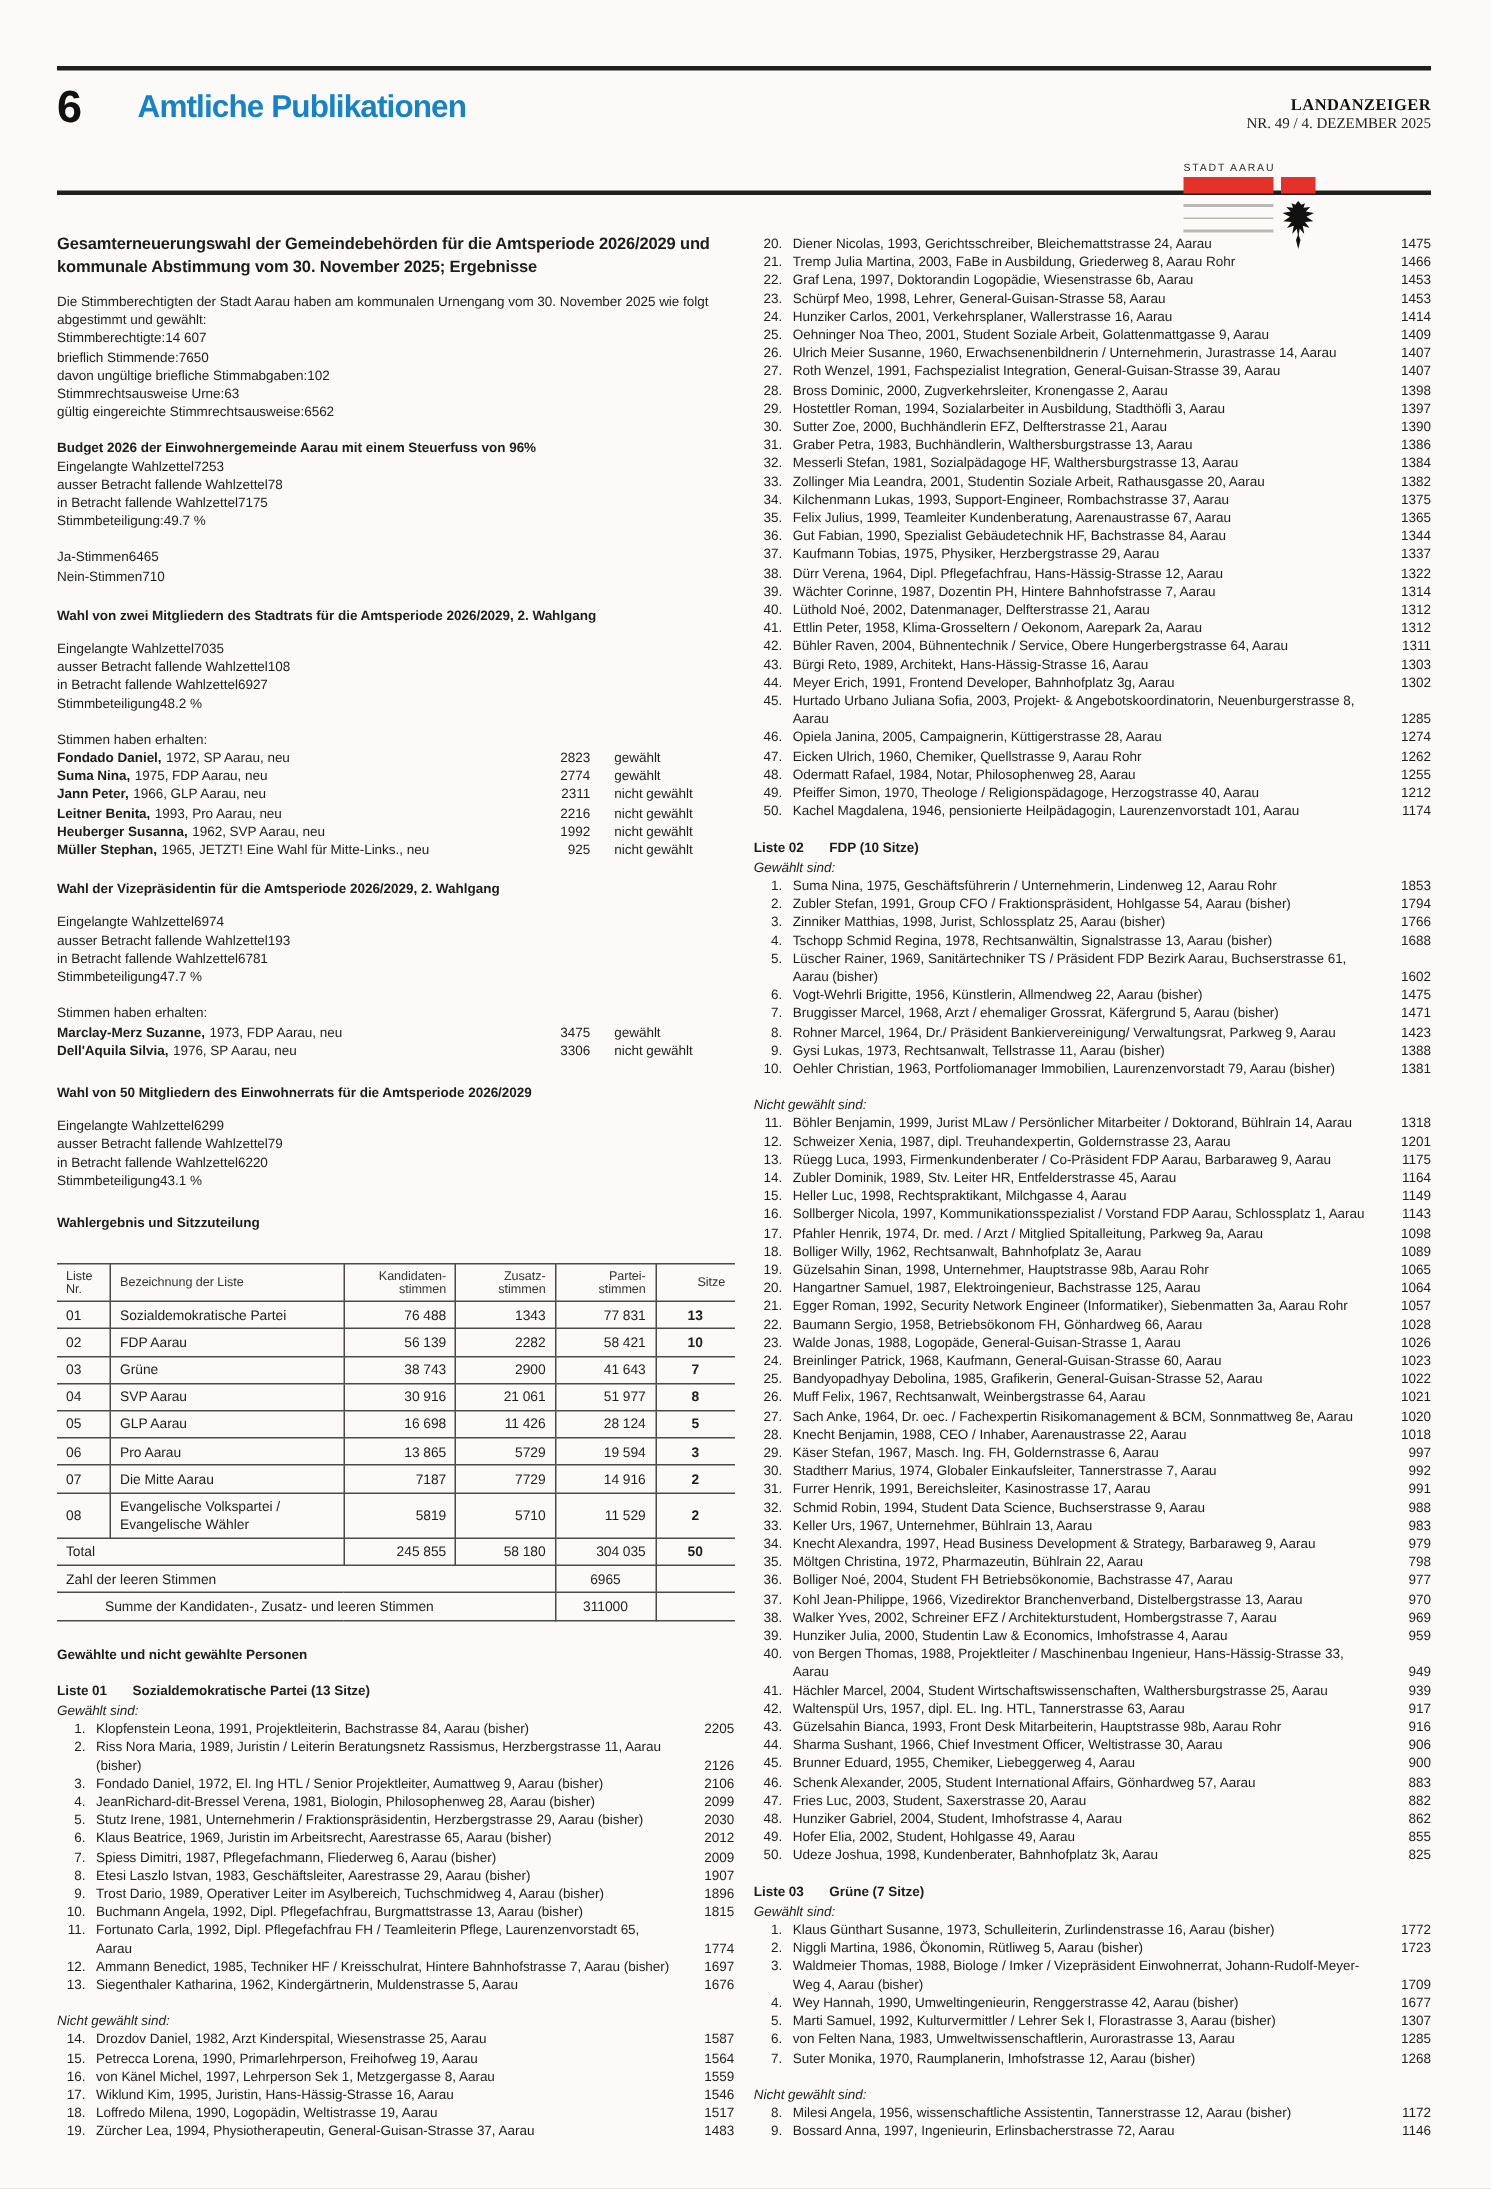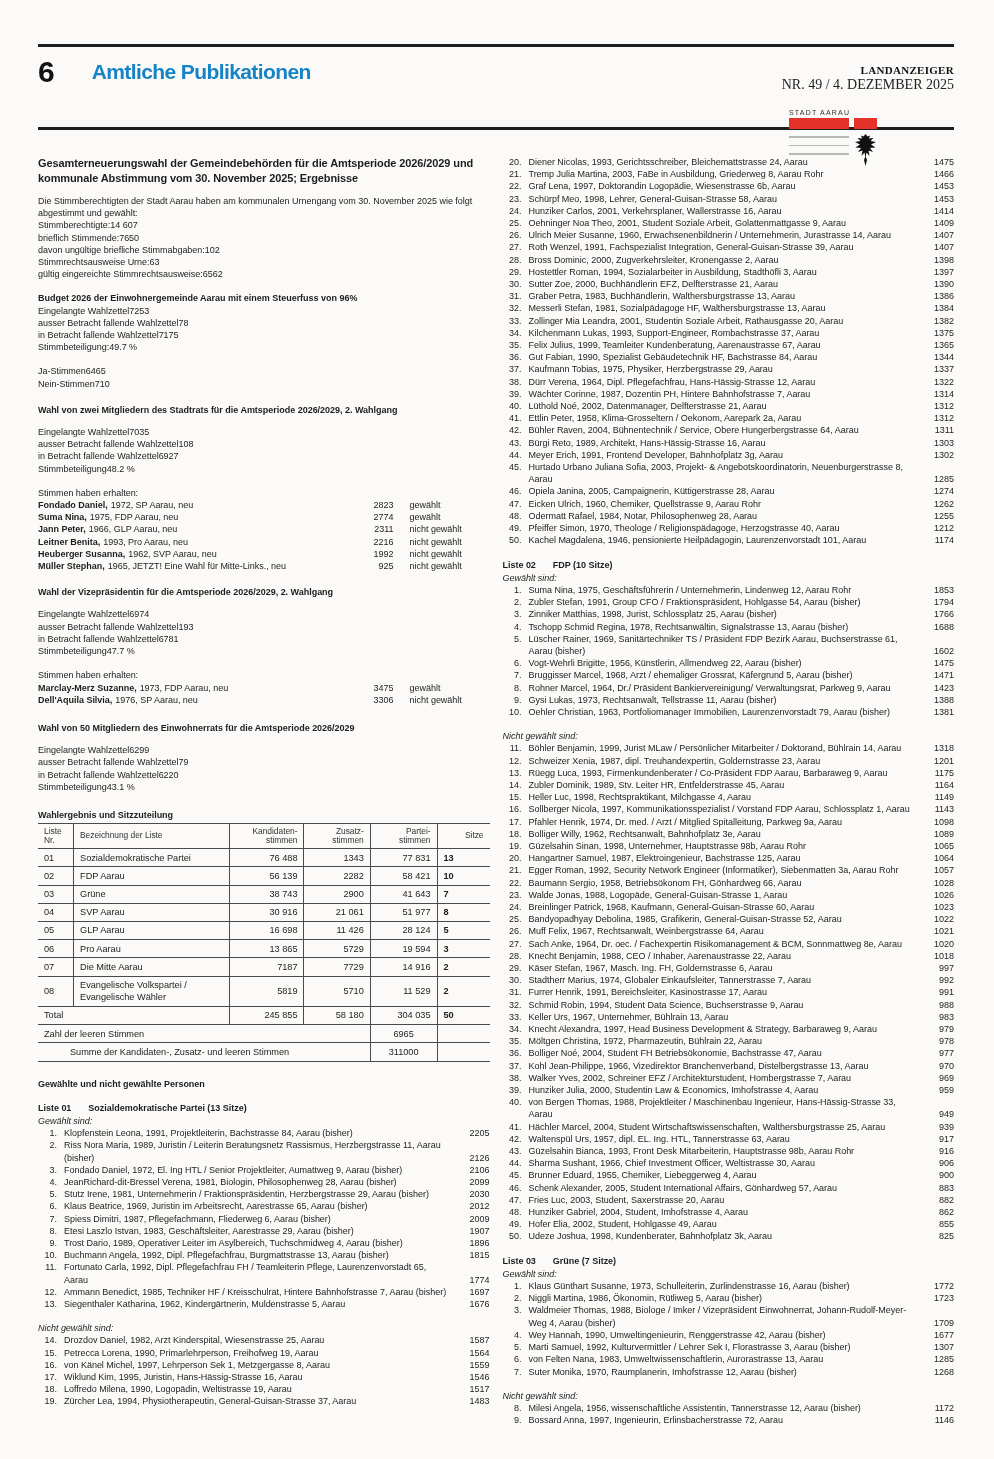--- a/index.html
+++ b/index.html
@@ -9,21 +9,21 @@
     background: #fbfaf8; color: #1d1d1d; overflow: hidden;
     font-family: "Liberation Sans", sans-serif;
   }
   .rule-top { position:absolute; left:38px; right:40px; top:44px; height:3px; background:#1f1f1f; }
   .rule-head { position:absolute; left:38px; right:40px; top:127px; height:2.5px; background:#1f1f1f; }
   .masthead { position:absolute; left:38px; right:40px; top:52px; height:70px; display:flex; align-items:flex-start; }
   .pageno { font-size:30px; font-weight:bold; color:#111; letter-spacing:-1px; margin-right:38px; line-height:40px;}
   .paper-title { font-size:21px; font-weight:bold; color:#1583c5; letter-spacing:-0.6px; line-height:40px;}
   .mast-right { margin-left:auto; text-align:right; font-family:"Liberation Serif", serif; padding-top:12px;}
   .mast-right .mname { font-size:11px; font-weight:bold; letter-spacing:0.3px; color:#111; }
-  .mast-right .mnum { font-size:14px; color:#222; margin-top:1px;text-align:center; }
+  .mast-right .mnum { font-size:10px; color:#222; margin-top:1px;text-align:center; }
 
   
   .logo { position:absolute; top:109px; left:789px; width:92px; }
   .logo .ltxt { font-size:7px; letter-spacing:1.2px; color:#2e2e2e; margin-bottom:2px; }
   .logo .bars { display:flex; gap:5px; }
   .logo .bar1 { width:60px; height:11px; background:#e4322b; }
   .logo .bar2 { width:23px; height:11px; background:#e4322b; }
   .logo .body { display:flex; gap:5px; margin-top:3px; }
   .logo .lines { width:60px; display:flex; flex-direction:column; gap:7px; padding-top:4px;}
   .logo .lines i { display:block; height:1.5px; background:#b9b9b4; }
@@ -50,27 +50,27 @@
 
   .entry { display:flex; }
   .entry .en { flex:none; width:19px; text-align:right; margin-right:7px; align-self:flex-start; }
   .entry .et { flex:1; padding-right:8px; }
   .entry .ev { flex:none; width:32px; text-align:right; align-self:flex-end; }
 
   .liste-head { margin-bottom:1px; }
   .liste-head .ln { font-weight:bold; margin-right:17px; }
   .liste-head .lt { font-weight:bold; }
 
-  table.seats { width:100%; border-collapse:collapse; font-size:9.2px; margin-top:2px; }
+  table.seats { width:100%; border-collapse:collapse; font-size:9.2px; margin-top:21px; }
   table.seats th, table.seats td { border:1px solid #4a4a4a; padding:2.5px 6px; vertical-align:middle; }
   table.seats th { font-weight:normal; font-size:8.4px; color:#333; white-space:pre-line; line-height:9.5px; }
   table.seats .al { text-align:left; }
   table.seats .ar { text-align:right; }
   table.seats td.num { text-align:right; white-space:nowrap; }
-  table.seats td.sitz { text-align:left; font-weight:bold; }
+  table.seats td.sitz { text-align:center; font-weight:bold; }
   table.seats tr > *:first-child { border-left:none; }
   table.seats tr > *:last-child { border-right:none; }
   table.seats tr:first-child > * { border-top-color:#4a4a4a; }
   table.seats .lbl { border-left:none; }
   table.seats .sum-ind { padding-left:32px; }
   .c-nr { width:38px; } .c-name { width:182px; } .c-k { width:82px; }
   .c-z { width:76px; } .c-p { width:76px; } .c-s { width:62px; }
 </style>
 </head>
 <body>
@@ -983,21 +983,21 @@
 
           <div class="entry">
             <span class="en">34.</span>
             <span class="et">Knecht Alexandra, 1997, Head Business Development &amp; Strategy, Barbaraweg 9, Aarau</span>
             <span class="ev">979</span>
           </div>
 
           <div class="entry">
             <span class="en">35.</span>
             <span class="et">Möltgen Christina, 1972, Pharmazeutin, Bühlrain 22, Aarau</span>
-            <span class="ev">978</span>
+            <span class="ev">798</span>
           </div>
 
           <div class="entry">
             <span class="en">36.</span>
             <span class="et">Bolliger Noé, 2004, Student FH Betriebsökonomie, Bachstrasse 47, Aarau</span>
             <span class="ev">977</span>
           </div>
 
           <div class="entry">
             <span class="en">37.</span>

